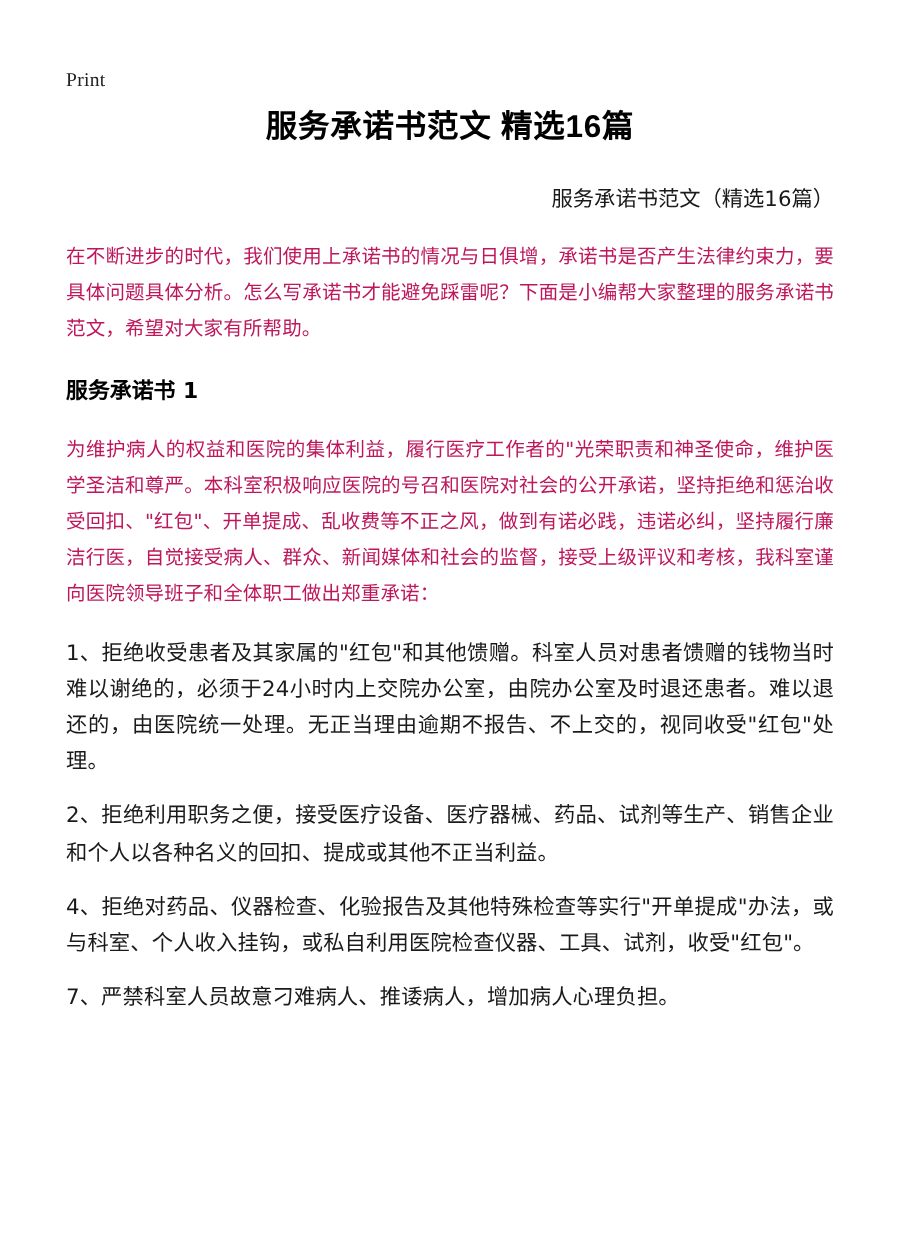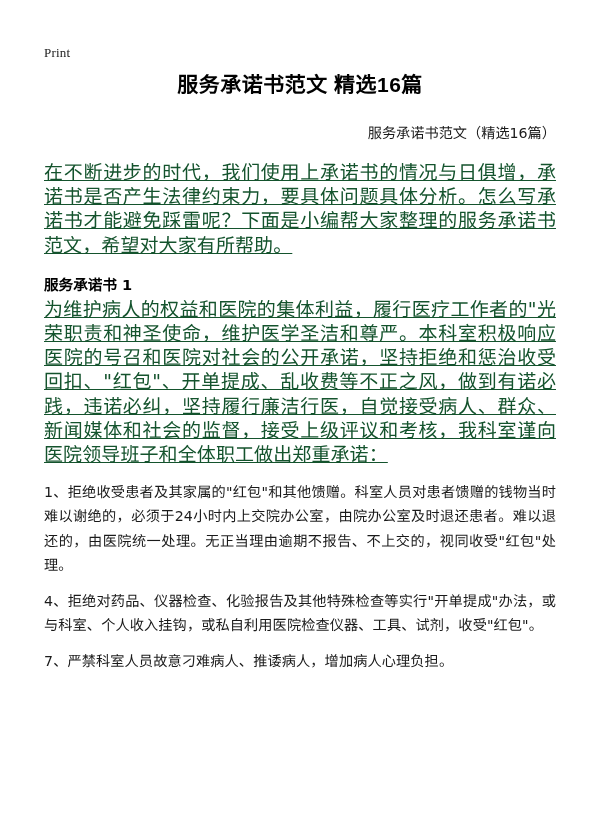--- a/index.html
+++ b/index.html
@@ -58,36 +58,35 @@
 
   .subtitle {
     font-size: 14.2px;
     line-height: 22px;
     color: #1a1a1a;
     margin: 0 0 16px 0;
     text-align: right;
   }
 
   .para {
-    font-size: 19px;
+    font-size: 13px;
     line-height: 24.2px;
-    color: #14532d;
+    color: #be185d;
     margin: 0 0 12px 0;
     text-align: justify;
     text-justify: inter-ideograph;
     letter-spacing: 0.1px;
-    text-decoration: underline;
   }
 
   .section-heading {
     font-size: 14.6px;
     font-weight: bold;
     line-height: 24px;
     color: #000000;
-    margin: 0 0 0 0;
+    margin: 0 0 16px 0;
   }
 
   .intro {
     margin-bottom: 16px;
   }
 
   .lead-para {
     margin-bottom: 14px;
   }
 
@@ -115,19 +114,20 @@
     <p class="subtitle">服务承诺书范文（精选16篇）</p>
 
     <p class="para intro">在不断进步的时代，我们使用上承诺书的情况与日俱增，承诺书是否产生法律约束力，要具体问题具体分析。怎么写承诺书才能避免踩雷呢？下面是小编帮大家整理的服务承诺书范文，希望对大家有所帮助。</p>
 
     <h2 class="section-heading">服务承诺书 1</h2>
 
     <p class="para lead-para">为维护病人的权益和医院的集体利益，履行医疗工作者的"光荣职责和神圣使命，维护医学圣洁和尊严。本科室积极响应医院的号召和医院对社会的公开承诺，坚持拒绝和惩治收受回扣、"红包"、开单提成、乱收费等不正之风，做到有诺必践，违诺必纠，坚持履行廉洁行医，自觉接受病人、群众、新闻媒体和社会的监督，接受上级评议和考核，我科室谨向医院领导班子和全体职工做出郑重承诺：</p>
 
     <div class="commitment-list">
       <p class="list-item">1、拒绝收受患者及其家属的"红包"和其他馈赠。科室人员对患者馈赠的钱物当时难以谢绝的，必须于24小时内上交院办公室，由院办公室及时退还患者。难以退还的，由医院统一处理。无正当理由逾期不报告、不上交的，视同收受"红包"处理。</p>
+      <p class="list-item">2、拒绝利用职务之便，接受医疗设备、医疗器械、药品、试剂等生产、销售企业和个人以各种名义的回扣、提成或其他不正当利益。</p>
       <p class="list-item">4、拒绝对药品、仪器检查、化验报告及其他特殊检查等实行"开单提成"办法，或与科室、个人收入挂钩，或私自利用医院检查仪器、工具、试剂，收受"红包"。</p>
       <p class="list-item">7、严禁科室人员故意刁难病人、推诿病人，增加病人心理负担。</p>
 
     </div>
 
   </div>
 </div>
 
 </body></html>

